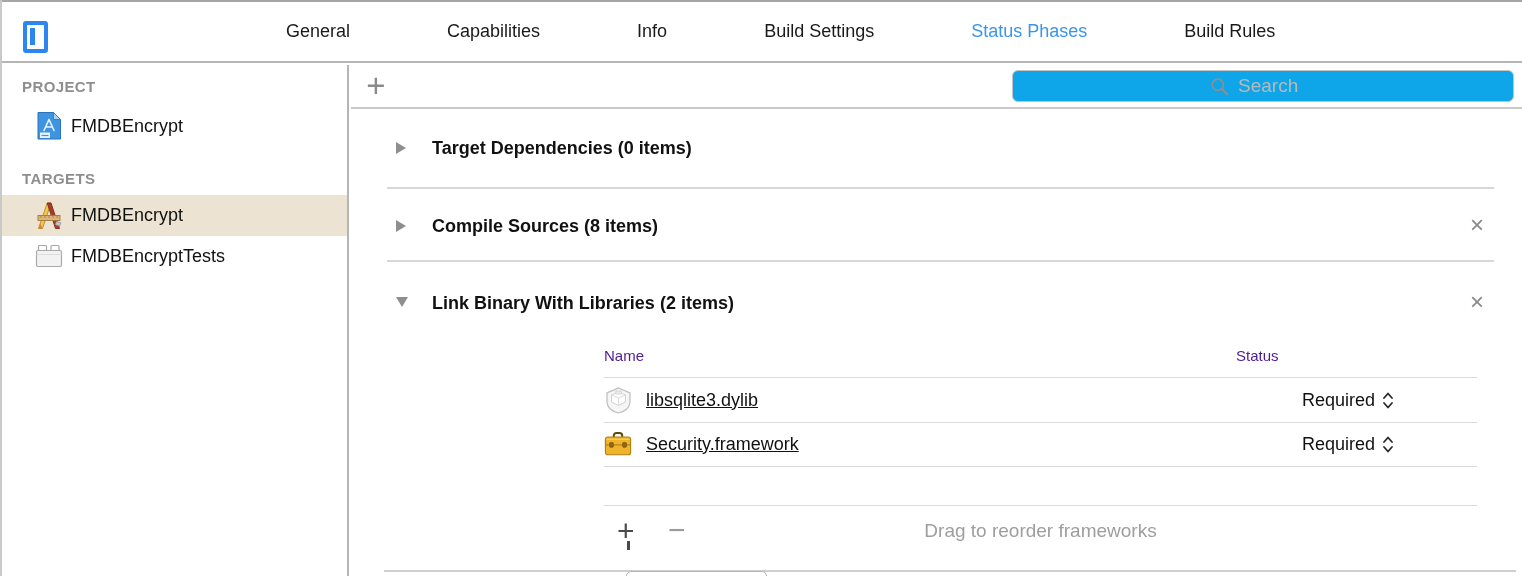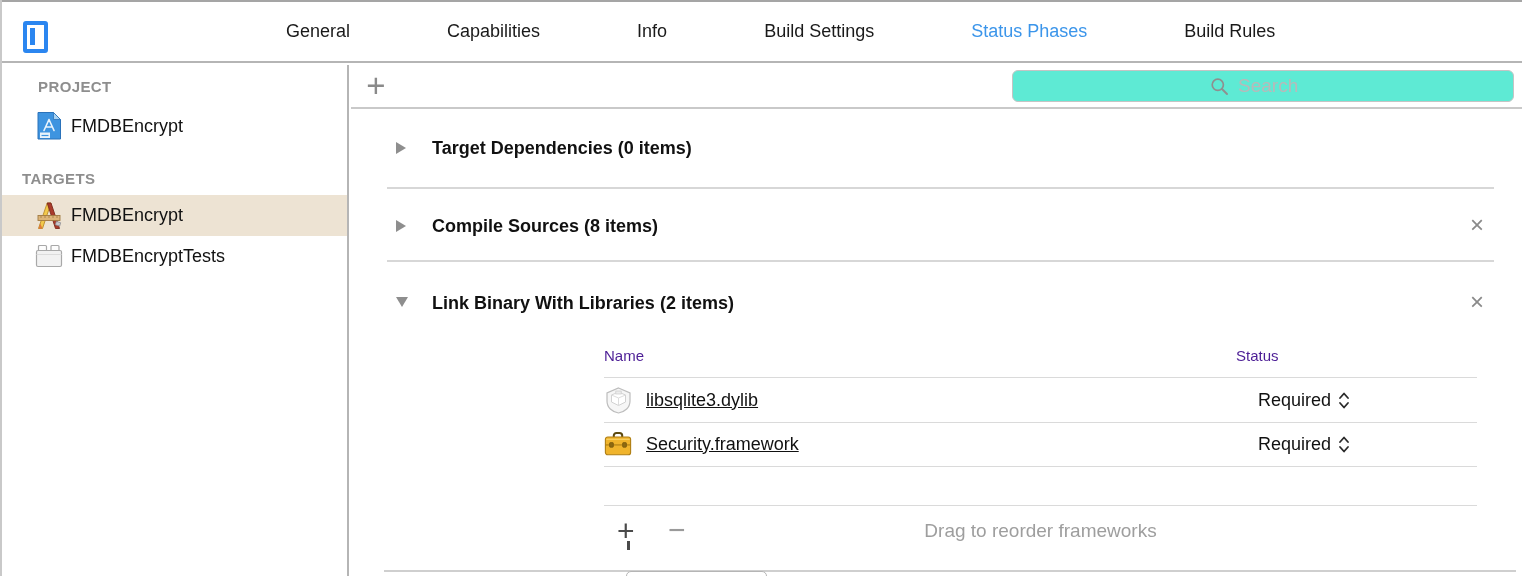--- a/index.html
+++ b/index.html
@@ -45,21 +45,21 @@
 
   
   .main { position:absolute; top:65px; left:349px; right:0; bottom:0; background:#fff; }
   .main-toolbar { position:absolute; top:0; left:0; right:0; height:44px; border-bottom:2px solid #c9c9c9; background:#fff; }
   .add-phase {
     position:absolute; left:12px; top:1px; width:26px; height:40px;
     font-size:33px; font-weight:200; color:#8a8a8a; text-align:center; line-height:40px;
   }
   .search {
     position:absolute; right:8px; top:5px; width:502px; height:32px;
-    border:1.5px solid #c4c4c4; border-radius:6px; background:#5eead4;
+    border:1.5px solid #c4c4c4; border-radius:6px; background:#0ea5e9;
     display:flex; align-items:center; justify-content:center; gap:9px;
   }
   .search input {
     border:none; outline:none; font-size:19px; width:78px;
     font-family:"Liberation Sans", sans-serif; color:#444; background:transparent;
   }
   .search input::placeholder { color:#b9b9b9; }
 
   .content { position:absolute; top:46px; left:0; right:0; bottom:0; background:#fff; overflow:hidden; }
 
@@ -75,21 +75,21 @@
   }
   .hline { position:absolute; left:36px; width:1107px; height:0; border-top:2px solid #d7d7d7; }
 
   
   .tbl { position:absolute; left:253px; width:873px; }
   .col-hdr { position:absolute; font-size:15px; color:#4c1d95; white-space:nowrap; }
   .tline { position:absolute; left:0; width:873px; border-top:1.5px solid #dadada; height:0; }
   .trow { position:absolute; left:0; width:873px; height:26px; display:flex; align-items:center; }
   .trow .ic { width:28px; display:flex; align-items:center; justify-content:center; margin-right:14px; flex:0 0 28px; }
   .trow .nm { font-size:18px; color:#111;text-decoration:underline; }
-  .status-cell { position:absolute; left:610px; width:180px; display:flex; align-items:center; justify-content:center; gap:7px; }
+  .status-cell { position:absolute; left:610px; width:180px; display:flex; align-items:center; justify-content:flex-end; gap:7px; }
   .status-cell .sv { font-size:18px; color:#111; }
 
   .tfoot { position:absolute; left:0; width:873px; height:30px; }
   .btn-add { position:absolute; left:13px; top:0; font-size:30px; font-weight:200; color:#4a4a4a; line-height:28px; }
   .btn-rem { position:absolute; left:64px; top:0; font-size:30px; font-weight:200; color:#9a9a9a; line-height:26px; }
   .drag-hint { position:absolute; left:0; width:100%; top:3px; text-align:center; font-size:19px; color:#9e9e9e; }
 
   .bottom-line { position:absolute; left:33px; right:6px; border-top:2px solid #cfcfcf; height:0; }
   .partial-box {
     position:absolute; left:275px; top:460px; width:141px; height:20px;
@@ -110,21 +110,21 @@
       <span class="tab">General</span>
       <span class="tab">Capabilities</span>
       <span class="tab">Info</span>
       <span class="tab">Build Settings</span>
       <span class="tab active">Status Phases</span>
       <span class="tab">Build Rules</span>
     </div>
   </div>
 
   <div class="sidebar">
-    <div class="side-header" style="top:13px;margin-left:16px;">PROJECT</div>
+    <div class="side-header" style="top:13px;">PROJECT</div>
 
     <div class="side-item" style="top:43px; height:36px;">
       <span class="ic">
         <svg width="26" height="30" viewBox="0 0 26 30">
           <path d="M2 1.5 h15.5 l7 7 V28 H2 Z" fill="#3e94e0" stroke="#2a72ba" stroke-width="1"></path>
           <path d="M17.5 1.5 l7 7 h-7 Z" fill="#a9d3f2" stroke="#2a72ba" stroke-width="0.8"></path>
           <path d="M13 8.5 L8 19.5 M13 8.5 L18 19.5 M10 16 h6" stroke="#eaf4fc" stroke-width="1.6" fill="none" stroke-linecap="round"></path>
           <rect x="4" y="21.5" width="10" height="5.5" fill="#e9f3fb"></rect>
           <path d="M5.5 24.5 h7" stroke="#3e94e0" stroke-width="1.2"></path>
         </svg>

